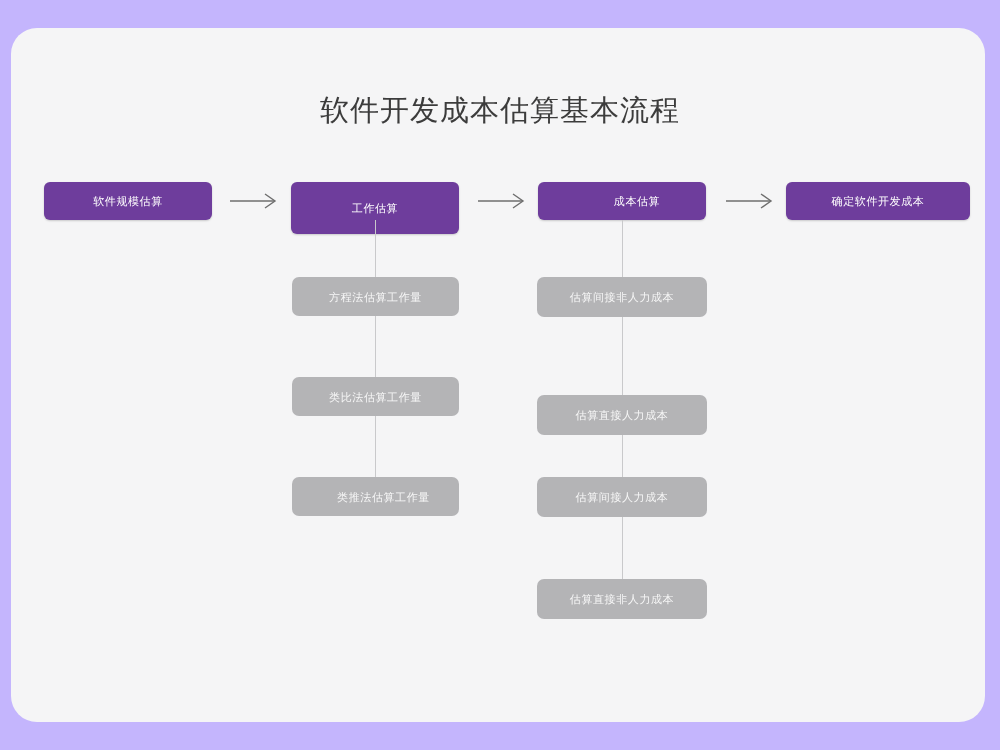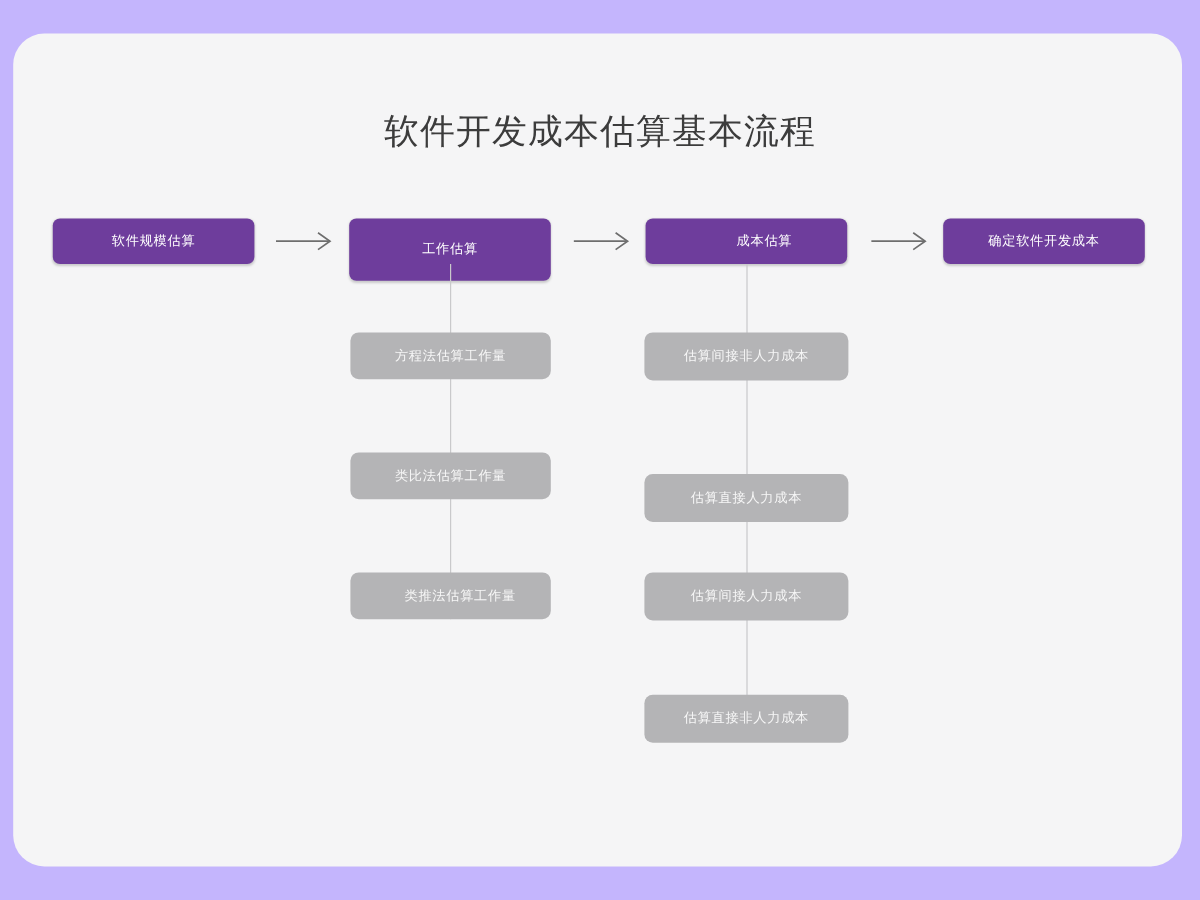--- a/index.html
+++ b/index.html
@@ -97,21 +97,21 @@
   </div>
 
   <div class="node primary" style="left:291px; top:182px; width:168px; height:52px;">
     <span>工作估算</span>
   </div>
 
   <div class="node primary" style="left:538px; top:182px; width:168px; height:38px;padding-left:30px;">
     <span>成本估算</span>
   </div>
 
-  <div class="node primary" style="left:786px; top:182px; width:168px; height:38px;">
+  <div class="node primary" style="left:786px; top:182px; width:184px; height:38px;">
     <span>确定软件开发成本</span>
   </div>
 
   <div class="arrow" style="left:230px; top:190px; width:50px;">
     <svg width="50" height="22" viewBox="0 0 50 22">
       <line x1="0" y1="11" x2="44" y2="11" stroke="#6e6e6e" stroke-width="1.4"></line>
       <polyline points="35,4 45,11 35,18" fill="none" stroke="#6e6e6e" stroke-width="1.4"></polyline>
     </svg>
   </div>
 

